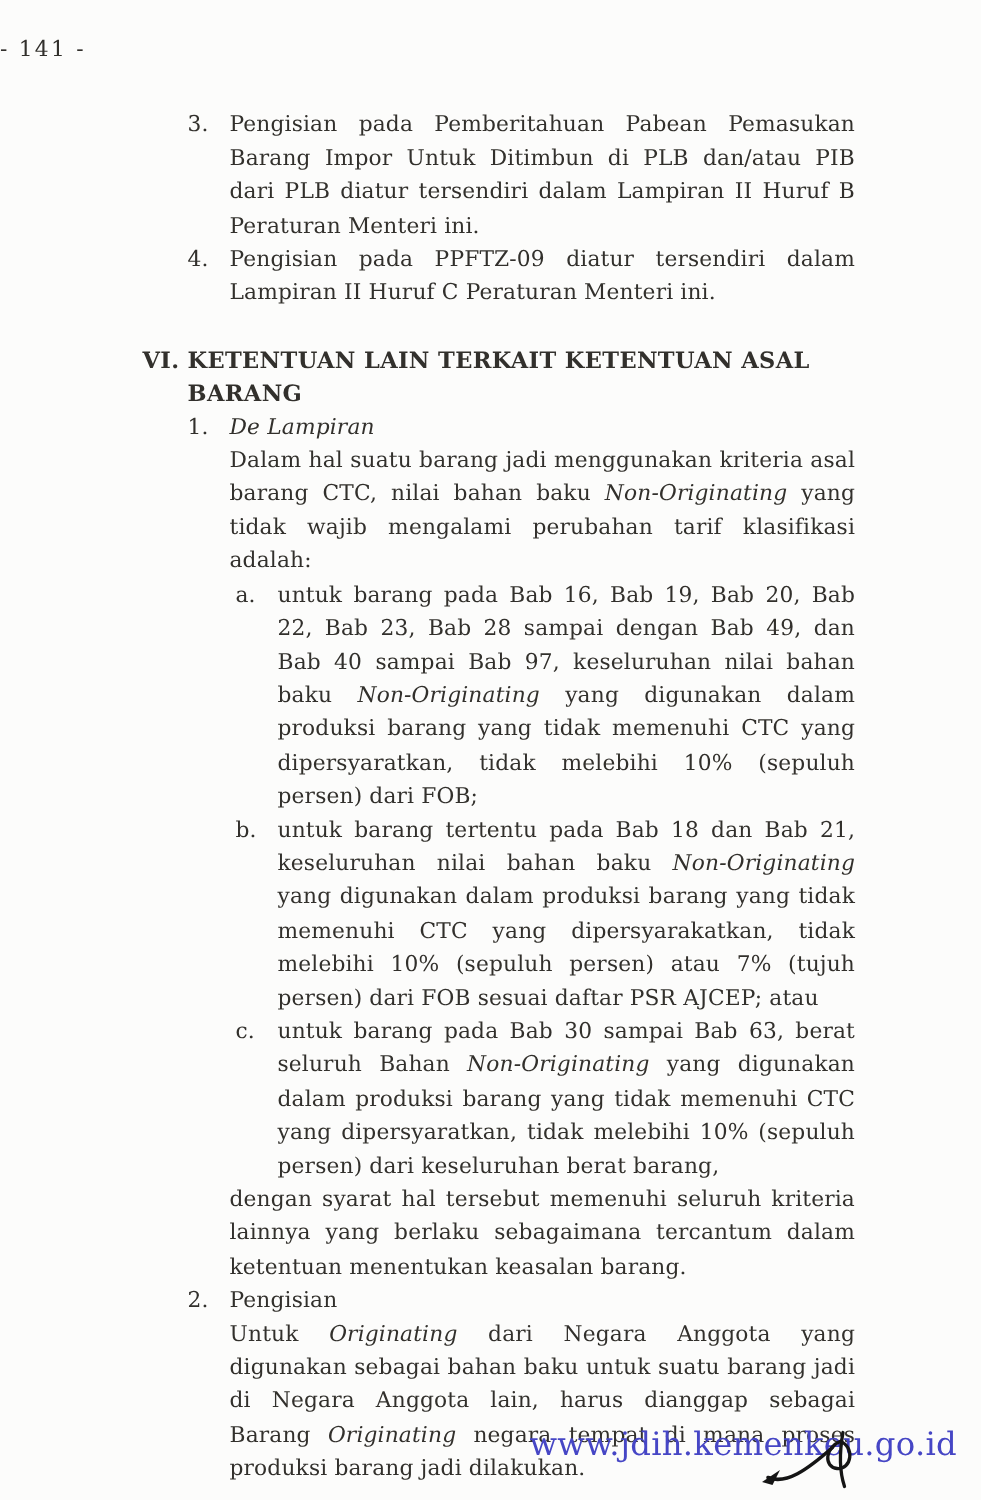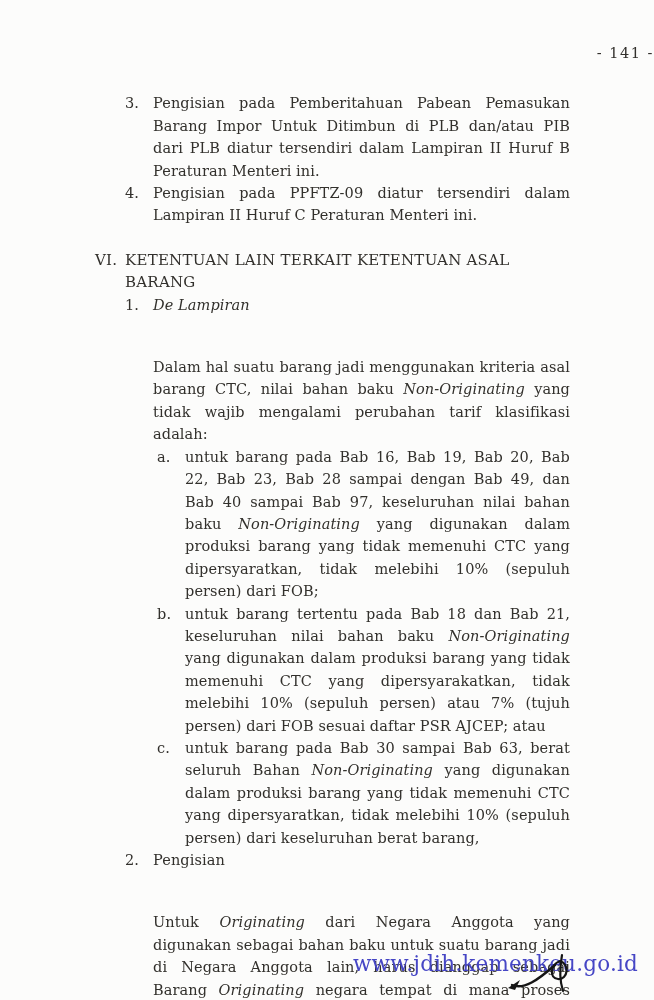--- a/index.html
+++ b/index.html
@@ -18,54 +18,53 @@
     position: relative;
     width: 654px; height: 1000px;
     background: var(--paper);
     color: var(--ink);
     overflow: hidden;
     font-size: 14.5px;
     line-height: 22.4px;
     letter-spacing: 0.1px;
   }
   .page-number {
-    padding-top: 42px;
-    text-align: right;
+    padding-top: 22px;
+    text-align: left;
     font-size: 14.5px;
     letter-spacing: 1.5px;
   }
   .continued-list { margin-top: 28px; }
   .li-row {
     display: flex;
     margin-left: 125px;
     width: 445px;
   }
   .li-row .marker { flex: 0 0 28px; }
   .li-row .body { flex: 1; text-align: justify; }
   .section-heading {
     display: flex;
     margin-left: 95px;
     margin-top: 22px;
     width: 475px;
-    font-weight: normal;
+    font-weight: bold;
     letter-spacing: 0.25px;
     font-size: 15px;
   }
   .section-heading .marker { flex: 0 0 30px; }
   .item-title-row {
     display: flex;
     margin-left: 125px;
     width: 445px;
   }
   .item-title-row .marker { flex: 0 0 28px; }
   .item-paragraph {
     margin-left: 153px;
     width: 417px;
     text-align: justify;
-    margin-top: 40px;
   }
   .sub-item {
     display: flex;
     margin-left: 157px;
     width: 413px;
   }
   .sub-item .marker { flex: 0 0 28px; }
   .sub-item .body { flex: 1; text-align: justify; }
   em { font-style: italic; }
   .footer-link {
@@ -118,20 +117,21 @@
       <div class="body"><span>untuk barang pada Bab 16, Bab 19, Bab 20, Bab 22, Bab 23, Bab 28 sampai dengan Bab 49, dan Bab 40 sampai Bab 97, keseluruhan nilai bahan baku </span><em>Non-Originating</em><span> yang digunakan dalam produksi barang yang tidak memenuhi CTC yang dipersyaratkan, tidak melebihi 10% (sepuluh persen) dari FOB;</span></div>
     </div>
     <div class="sub-item">
       <span class="marker">b.</span>
       <div class="body"><span>untuk barang tertentu pada Bab 18 dan Bab 21, keseluruhan nilai bahan baku </span><em>Non-Originating</em><span> yang digunakan dalam produksi barang yang tidak memenuhi CTC yang dipersyarakatkan, tidak melebihi 10% (sepuluh persen) atau 7% (tujuh persen) dari FOB sesuai daftar PSR AJCEP; atau</span></div>
     </div>
     <div class="sub-item">
       <span class="marker">c.</span>
       <div class="body"><span>untuk barang pada Bab 30 sampai Bab 63, berat seluruh Bahan </span><em>Non-Originating</em><span> yang digunakan dalam produksi barang yang tidak memenuhi CTC yang dipersyaratkan, tidak melebihi 10% (sepuluh persen) dari keseluruhan berat barang,</span></div>
     </div>
+    <div class="item-paragraph"><span>dengan syarat hal tersebut memenuhi seluruh kriteria lainnya yang berlaku sebagaimana tercantum dalam ketentuan menentukan keasalan barang.</span></div>
   </div>
 
   <div>
     <div class="item-title-row">
       <span class="marker">2.</span>
       <div class="body"><span>Pengisian</span></div>
     </div>
     <div class="item-paragraph"><span>Untuk </span><em>Originating</em><span> dari Negara Anggota yang digunakan sebagai bahan baku untuk suatu barang jadi di Negara Anggota lain, harus dianggap sebagai Barang </span><em>Originating</em><span> negara tempat di mana proses produksi barang jadi dilakukan.</span></div>
   </div>
 

